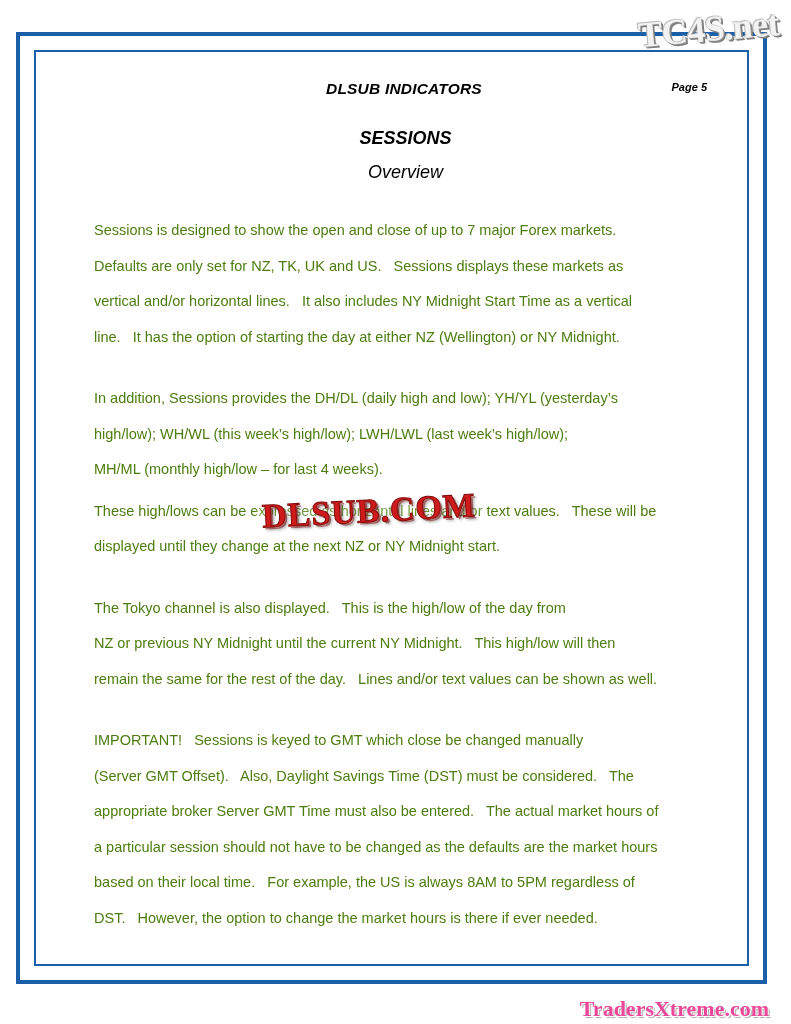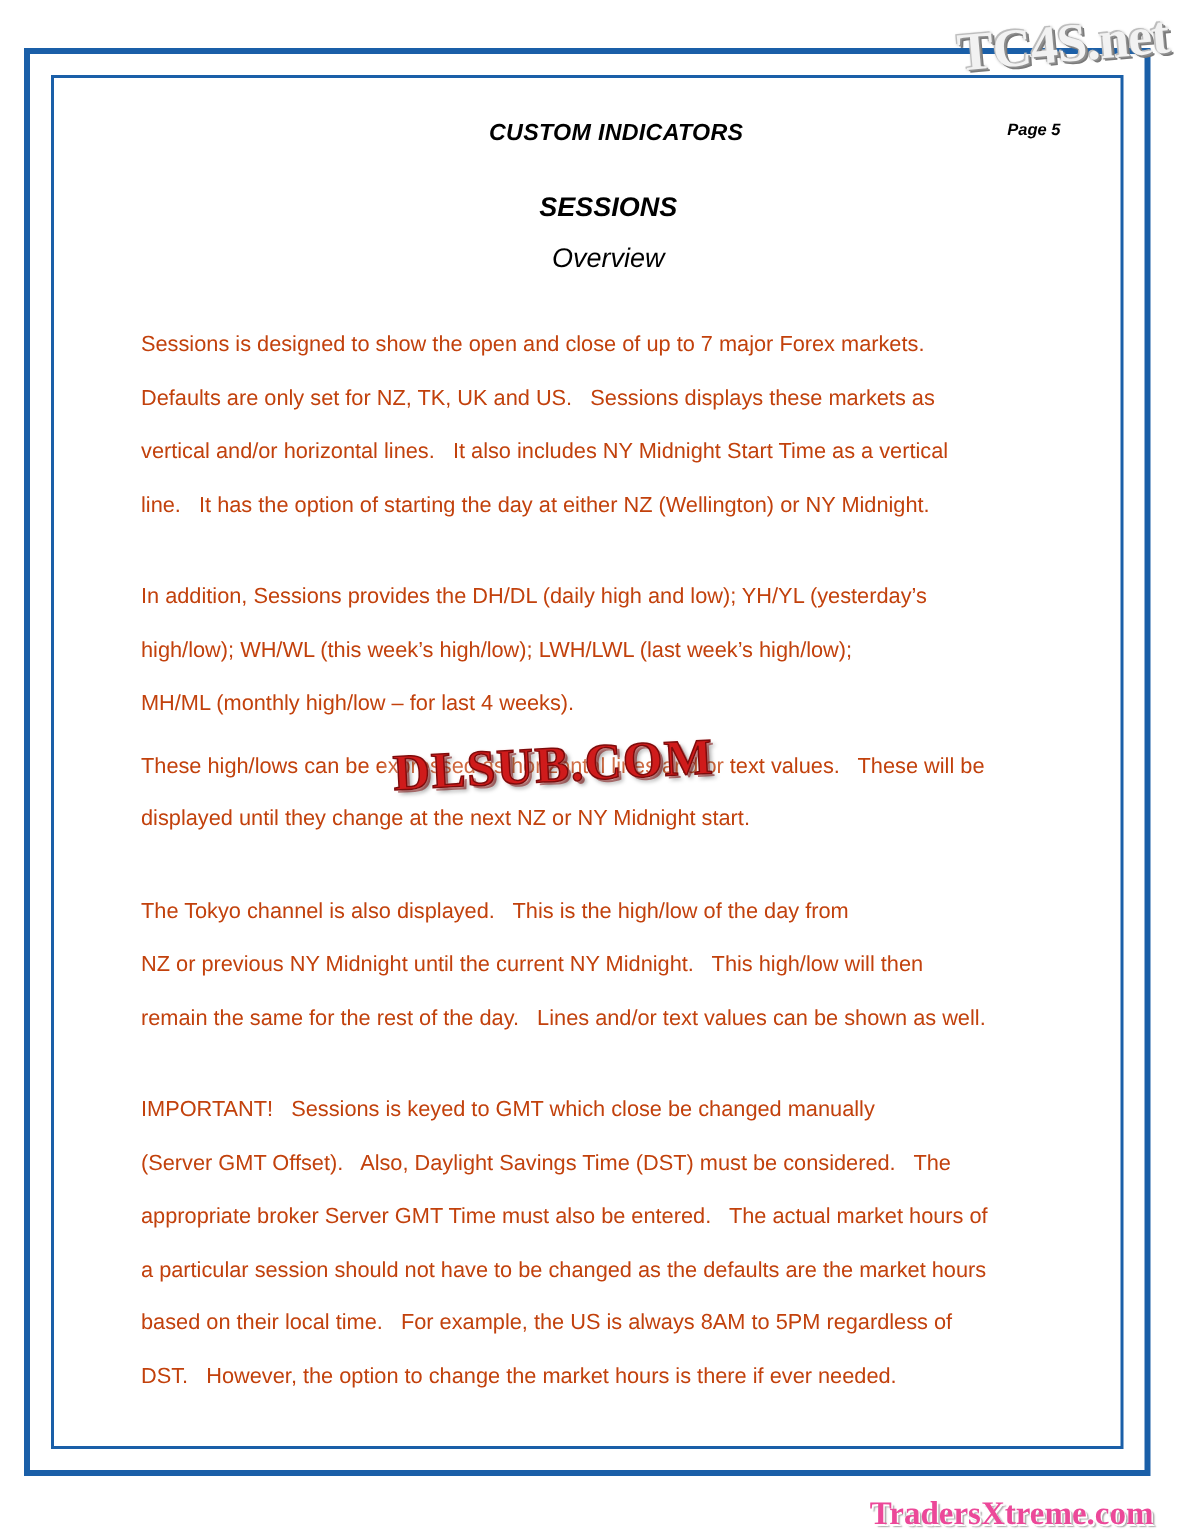--- a/index.html
+++ b/index.html
@@ -90,21 +90,21 @@
   
   .body-block {
     margin-top: 30px;
   }
   .para {
     margin: 0 0 26px 0;
   }
   .para:last-child { margin-bottom: 0; }
   .line {
     font-size: 14.5px;
-    color: #c2410c;
+    color: #4d7c0f;
     line-height: 35.5px;
     white-space: pre-wrap;
   }
 
   
   .wm-top {
     position: absolute;
     right: 14px;
     top: 2px;
     font-family: "Liberation Serif", serif;
@@ -164,21 +164,21 @@
 </head>
 <body>
 
 <div class="wm-top">TC4S.net</div>
 
 <div class="page-outer">
   <div class="page-inner">
     <div class="page-content">
 
       <div class="doc-header">
-        <div class="title">CUSTOM INDICATORS</div>
+        <div class="title">DLSUB INDICATORS</div>
         <div class="page-num">Page 5</div>
       </div>
 
       <div class="doc-subtitle">SESSIONS</div>
       <div class="doc-section">Overview</div>
 
       <div class="body-block">
 
         <div class="para">
           <div class="line">Sessions is designed to show the open and close of up to 7 major Forex markets.</div>

